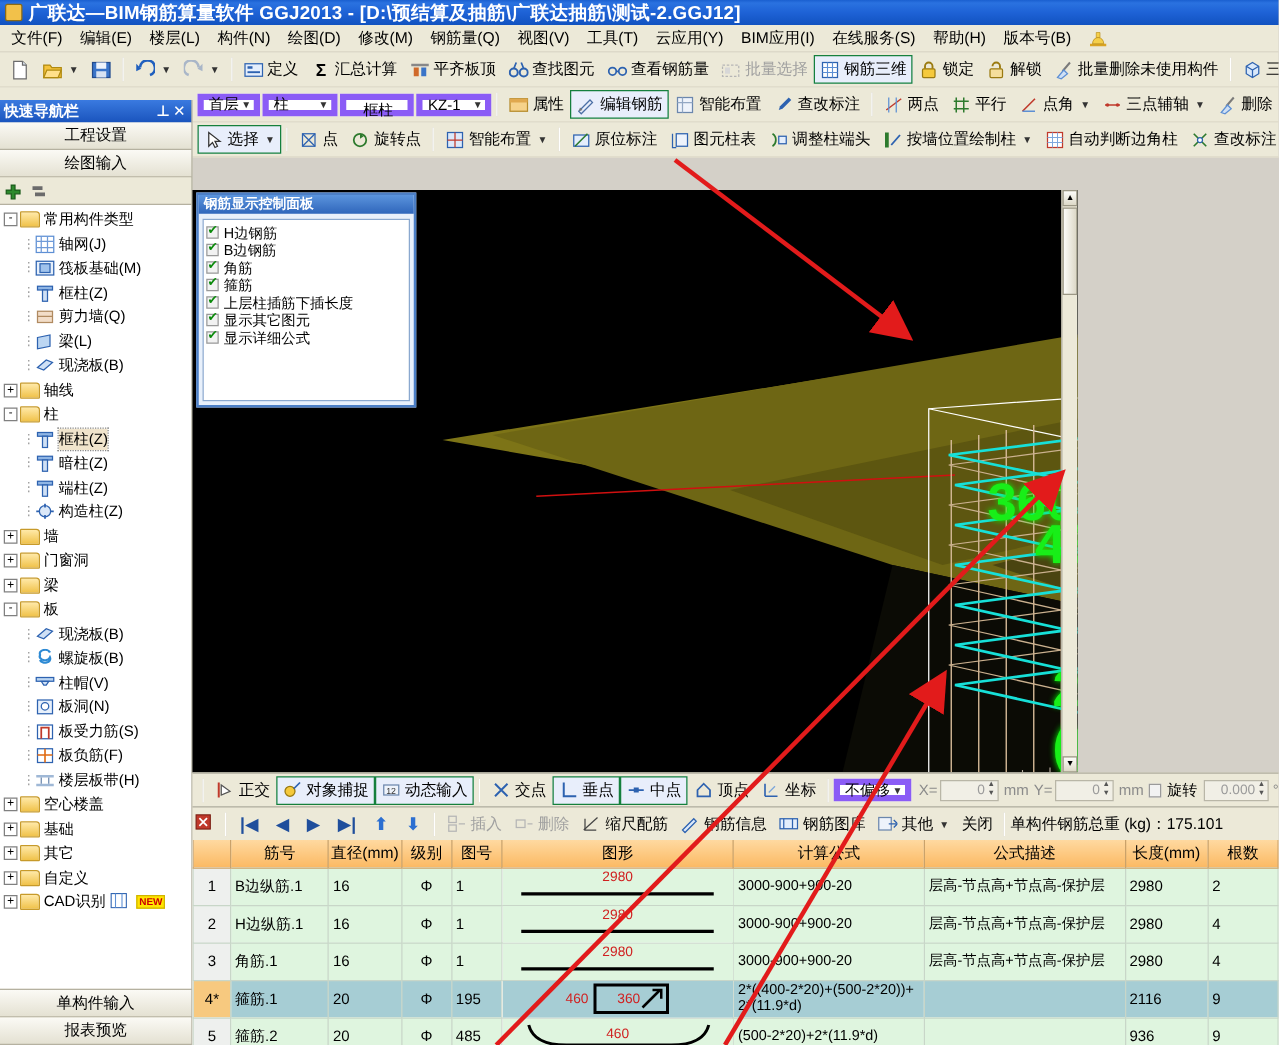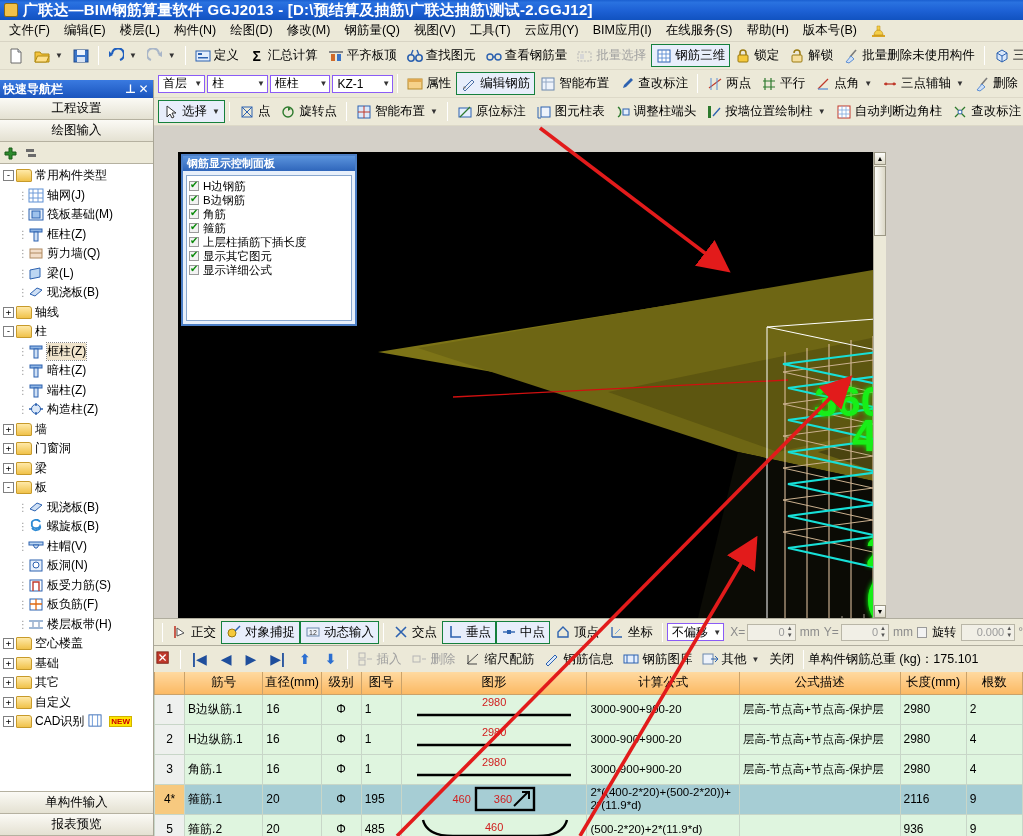--- a/index.html
+++ b/index.html
@@ -59,21 +59,21 @@
   .tn .dots{ width:10px; flex:0 0 auto; color:#9a9a9a; font-size:10px; text-align:center;}
   .tn .fol{ width:16px;height:13px;margin-right:3px;flex:0 0 auto;
             background:linear-gradient(180deg,#ffe9a8,#f0c24a); border:1px solid #c79a2a; border-radius:1px 3px 1px 1px;}
   .tn .gico{ width:16px;height:15px;margin-right:3px;flex:0 0 auto;}
   .tn.sel .lbl{ background:#f0e4cc; outline:1px dotted #888;}
   .lvl1{ padding-left:2px;}
   .lvl2{ padding-left:17px;}
   .newbadge{ background:#ffe400; color:#c00; font-size:8px; font-weight:bold; padding:0 1px; margin-left:2px; border:1px solid #d0b400;}
   #navbottom{ border-top:1px solid #b5b1a0;}
   
-  #viewport{ position:absolute; left:154px; top:-4px; width:708px; height:466px; background:#000; overflow:hidden;margin-left:24px;}
+  #viewport{ position:absolute; left:154px; top:-4px; width:708px; height:466px; background:#000; overflow:hidden;}
   #scrollv{ position:absolute; right:0; top:0; width:13px; height:100%; background:#ece9d8; border-left:1px solid #b0ad9e;}
   .sbtn{ height:13px; background:linear-gradient(180deg,#fdfdfa,#ddd9c8); border:1px solid #9b9785; font-size:7px; text-align:center; line-height:11px;}
   
   #rcp{
     position:absolute; left:3px; top:2px; width:176px; height:172px; background:#e8f0fb;
     border:2px solid #4c7fc6;
   }
   #rcphdr{ height:15px; background:linear-gradient(180deg,#5b94dd,#2f66bb); color:#fff; font-weight:bold; font-size:11px; padding-left:4px; line-height:15px;}
   #rcpbody{ position:absolute; left:3px; top:19px; right:3px; bottom:3px; background:#fff; border:1px solid #8aa8cf; padding:3px 2px;}
   .ckrow{ display:flex; align-items:center; height:14px; font-size:11.5px;}
@@ -81,21 +81,21 @@
   .ckbox::after{ content:"✔"; position:absolute; left:0px; top:-3px; font-size:10px; color:#0a8a0a; font-weight:bold;}
   
   .glabel{ position:absolute; color:#18ee18; font-weight:bold; font-family:"Liberation Sans",sans-serif; text-shadow:0 0 5px #0f0;}
   
   #snapbar{
     position:absolute; left:154px; top:462px; width:869px; height:27px; background:#ece9d8;
     border-top:1px solid #b0ad9e; display:flex; align-items:center; padding-left:4px; white-space:nowrap; overflow:hidden;
   }
   #snapbar .num{ width:52px;height:17px;border:1px solid #b9b6a7;background:#f1efe6;color:#9a9a9a;font-size:11px;text-align:right;padding-right:10px;line-height:15px;position:relative;}
   #snapbar .spin{ position:absolute; right:1px; top:0px; width:8px;height:15px; font-size:6px; line-height:7px; color:#555; text-align:center;}
-  .cmb{ display:inline-flex;align-items:center;height:18px;border:1px solid #8b5cf6;background:#fff;padding:0 2px 0 4px;font-size:12px;}
+  .cmb{ display:inline-flex;align-items:center;height:18px;border:5px solid #8b5cf6;background:#fff;padding:0 2px 0 4px;font-size:12px;}
   
   #rtbar{
     position:absolute; left:154px; top:489px; width:869px; height:27px; background:#ece9d8;
     border-top:1px solid #b0ad9e; display:flex; align-items:center; padding-left:2px; white-space:nowrap; overflow:hidden;
   }
   .navarrow{ color:#1f4e9c; font-size:14px; padding:0 7px; font-weight:bold;}
   .navarrow.blue{ color:#2c6fd1;}
   
   #tblwrap{ position:absolute; left:154px; top:516px; width:869px; height:164px; overflow:hidden; background:#fff;}
   table{ border-collapse:collapse; width:100%; font-size:12px; table-layout:fixed;}
@@ -296,21 +296,21 @@
 
 <div class="toolbar" style="padding-left:158px;">
   <div class="cmb" style="width:60px;">
     <span style="flex:1">首层</span>
     <span class="caret">▼</span>
   </div>
   <div class="cmb" style="width:78px;margin-left:2px;">
     <span style="flex:1">柱</span>
     <span class="caret">▼</span>
   </div>
-  <div class="cmb" style="width:78px;margin-left:2px;">
+  <div class="cmb" style="width:78px;margin-left:2px;flex-direction:column;">
     <span style="flex:1">框柱</span>
     <span class="caret">▼</span>
   </div>
   <div class="cmb" style="width:78px;margin-left:2px;">
     <span style="flex:1">KZ-1</span>
     <span class="caret">▼</span>
   </div>
   <div class="sep"></div>
   <div class="tbtn">
     <span class="ico">

